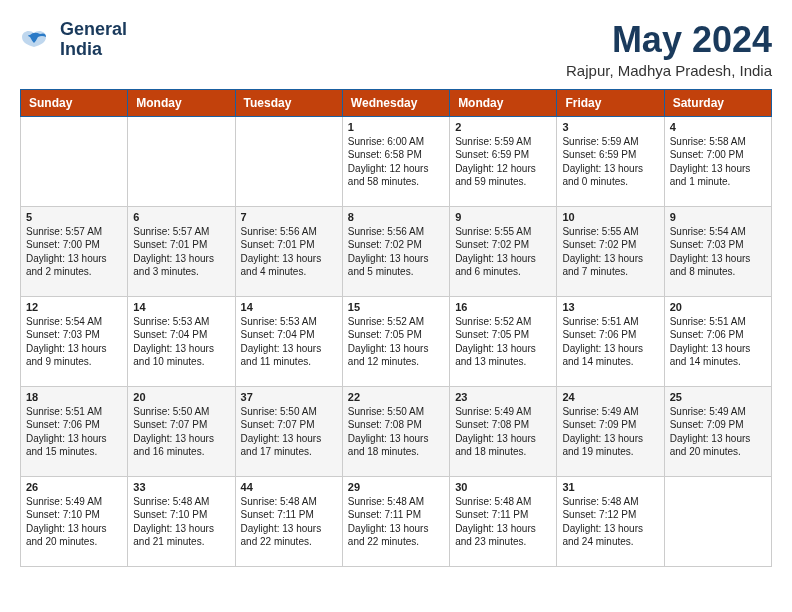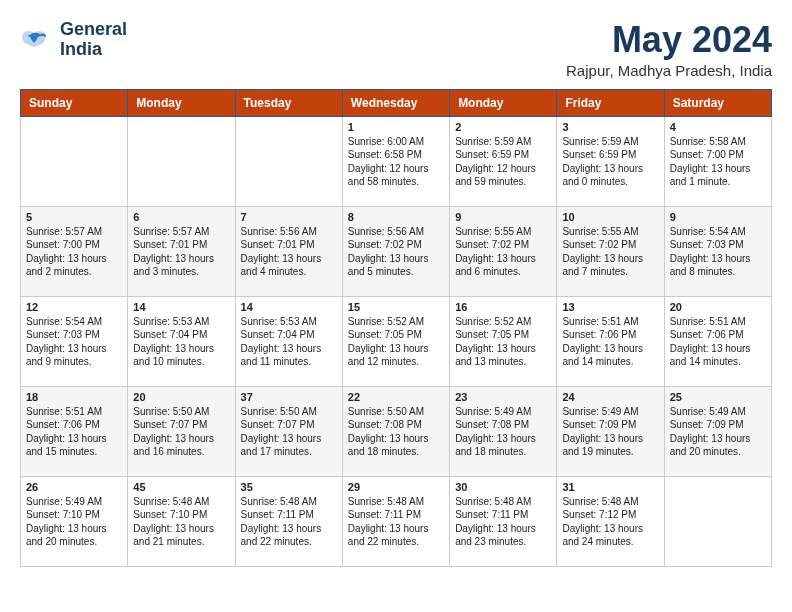--- a/index.html
+++ b/index.html
@@ -230,25 +230,25 @@
           <span class="day-num">25</span>
           <div class="cell-text">Sunrise: 5:49 AM<br>Sunset: 7:09 PM<br>Daylight: 13 hours and 20 minutes.</div>
         </td>
       </tr>
       <tr>
         <td>
           <span class="day-num">26</span>
           <div class="cell-text">Sunrise: 5:49 AM<br>Sunset: 7:10 PM<br>Daylight: 13 hours and 20 minutes.</div>
         </td>
         <td>
-          <span class="day-num">45</span>
+          <span class="day-num">33</span>
           <div class="cell-text">Sunrise: 5:48 AM<br>Sunset: 7:10 PM<br>Daylight: 13 hours and 21 minutes.</div>
         </td>
         <td>
-          <span class="day-num">35</span>
+          <span class="day-num">44</span>
           <div class="cell-text">Sunrise: 5:48 AM<br>Sunset: 7:11 PM<br>Daylight: 13 hours and 22 minutes.</div>
         </td>
         <td>
           <span class="day-num">29</span>
           <div class="cell-text">Sunrise: 5:48 AM<br>Sunset: 7:11 PM<br>Daylight: 13 hours and 22 minutes.</div>
         </td>
         <td>
           <span class="day-num">30</span>
           <div class="cell-text">Sunrise: 5:48 AM<br>Sunset: 7:11 PM<br>Daylight: 13 hours and 23 minutes.</div>
         </td>

